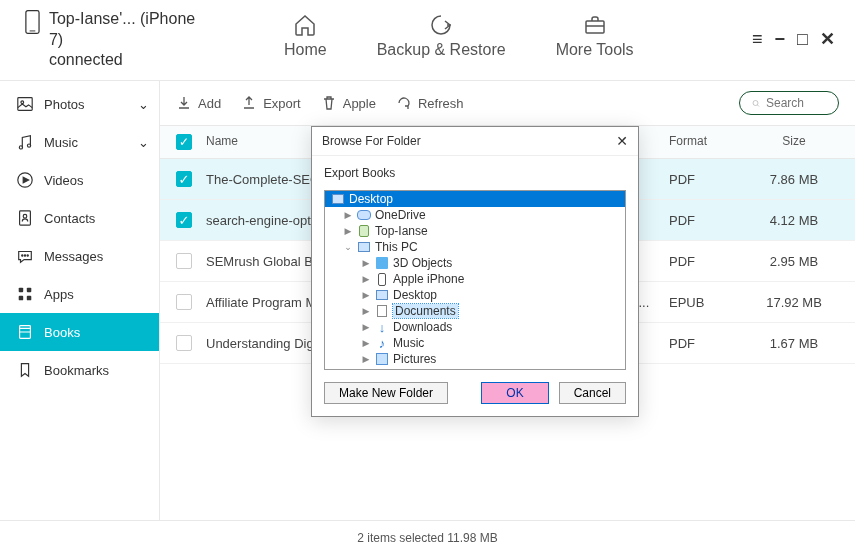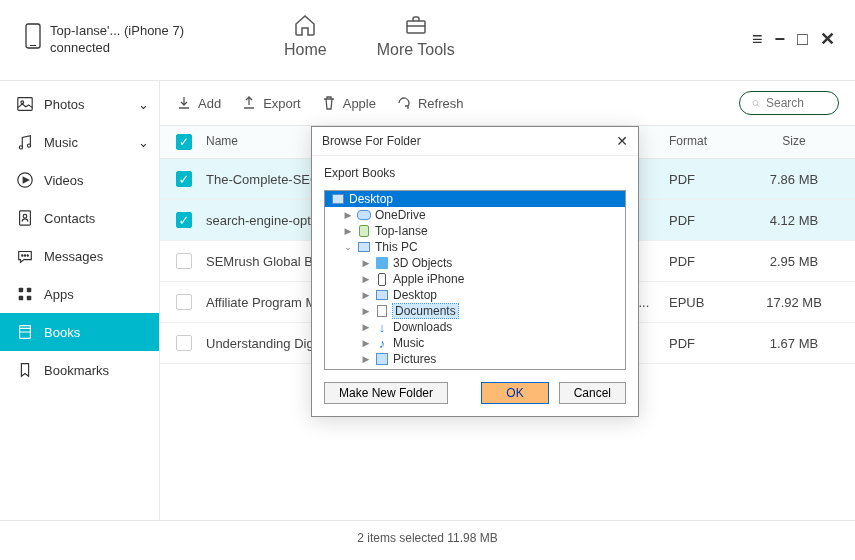--- a/index.html
+++ b/index.html
@@ -1,21 +1,21 @@
 <!DOCTYPE html>
 <html><head>
 <meta charset="utf-8">
 <style>
   * { box-sizing: border-box; margin: 0; padding: 0; font-family: -apple-system, "Segoe UI", Arial, sans-serif; }
   body { width: 855px; height: 560px; background: #fff; font-size: 13px; color: #333; overflow: hidden; }
   .window-controls { position: absolute; top: 28px; right: 20px; display: flex; gap: 12px; align-items: center; }
   .window-controls span { font-size: 18px; font-weight: bold; color: #333; cursor: pointer; }
   .header { display: flex; align-items: center; height: 80px; padding: 0 24px; }
   .device { display: flex; align-items: flex-start; gap: 8px; width: 180px; }
-  .device-text { font-size: 13px; line-height: 1.3; }
+  .device-text { font-size: 16px; line-height: 1.3; }
   .nav { display: flex; gap: 50px; margin-left: 80px; }
   .nav-item { display: flex; flex-direction: column; align-items: center; gap: 4px; cursor: pointer; color: #555; padding-bottom: 8px; }
   .nav-item.active { color: #00b8cc; border-bottom: 3px solid #00b8cc; }
   .nav-item svg { width: 24px; height: 24px; }
   .nav-item span:last-child { font-size: 16px; }
   .body { display: flex; height: 440px; border-top: 1px solid #e8e8e8; }
   .sidebar { width: 160px; border-right: 1px solid #e8e8e8; padding-top: 4px; }
   .side-item { display: flex; align-items: center; gap: 10px; padding: 10px 16px; cursor: pointer; color: #333; position: relative; }
   .side-item.active { background: #00b8cc; color: #fff; }
   .side-item svg { width: 18px; height: 18px; flex-shrink: 0; }
@@ -43,21 +43,21 @@
   .modal-close { cursor: pointer; font-size: 14px; }
   .modal-sub { padding: 10px 12px; font-size: 12px; color: #333; }
   .tree { border: 1px solid #999; margin: 0 12px; height: 180px; overflow-y: scroll; font-size: 12px; background: #fff; }
   .tree-row { display: flex; align-items: center; gap: 4px; padding: 1px 6px; cursor: pointer; white-space: nowrap; }
   .tree-row .exp { width: 10px; color: #888; font-size: 9px; display: inline-block; text-align: center; }
   .tree-row .ico { width: 14px; height: 14px; display: inline-flex; align-items: center; justify-content: center; flex-shrink: 0; }
   .tree-row.selected .lbl { background: #cde8ff; outline: 1px dotted #3399ff; padding: 0 2px; }
   .tree-row.root { background: #0078d7; color: #fff; }
   .modal-btns { display: flex; gap: 10px; padding: 12px; align-items: center; }
   .mbtn { border: 1px solid #999; padding: 3px 14px; font-size: 12px; cursor: pointer; background: #f4f4f4; }
-  .mbtn.ok { border-color: #0066cc; color: #0033aa; background: #fdba74; padding: 3px 24px; }
+  .mbtn.ok { border-color: #0066cc; color: #0033aa; background: #f9a8d4; padding: 3px 24px; }
   .modal-btns .spacer { flex: 1; }
   .pcico { width:12px; height:10px; background:#cce4ff; border:1px solid #5a8ecb; }
   .docico { width:10px; height:12px; background:#fff; border:1px solid #888; }
   .cloudico { width:14px; height:10px; background:#c9e2ff; border:1px solid #5591d6; border-radius:4px; }
   .userico { width:10px; height:12px; background:#d6efc7; border:1px solid #6ca04e; border-radius:2px; }
   .blue3d { width:12px; height:12px; background:#5bb4ef; border-radius:1px; }
   .phoneico { width:8px; height:13px; background:#fff; border:1px solid #555; border-radius:2px; }
   .dlico { width:12px; height:12px; color:#2a7ad4; font-size:13px; }
   .musico { width:12px; height:12px; color:#2a7ad4; font-size:13px; }
   .picico { width:12px; height:12px; background:#c7e2ff; border:1px solid #5591d6; }
@@ -86,20 +86,27 @@
   </div>
   <div class="nav">
     <div class="nav-item">
       <svg viewBox="0 0 24 24" fill="none" stroke="#555" stroke-width="1.5">
           <path d="M3 11l9-8 9 8v10a1 1 0 01-1 1h-5v-7h-6v7H4a1 1 0 01-1-1V11z"></path>
         </svg>
       <span>Home</span>
     </div>
     <div class="nav-item">
       <svg viewBox="0 0 24 24" fill="none" stroke="#555" stroke-width="1.5">
+          <path d="M12 3a9 9 0 109 9h-3"></path>
+          <path d="M16 8l5 4-5 4"></path>
+        </svg>
+      <span>Backup &amp; Restore</span>
+    </div>
+    <div class="nav-item">
+      <svg viewBox="0 0 24 24" fill="none" stroke="#555" stroke-width="1.5">
           <rect x="3" y="8" width="18" height="12" rx="1"></rect>
           <path d="M3 13h18M9 8V6a2 2 0 012-2h2a2 2 0 012 2v2"></path>
         </svg>
       <span>More Tools</span>
     </div>
   </div>
 </div>
 
 <div class="body">
   <div class="sidebar">

